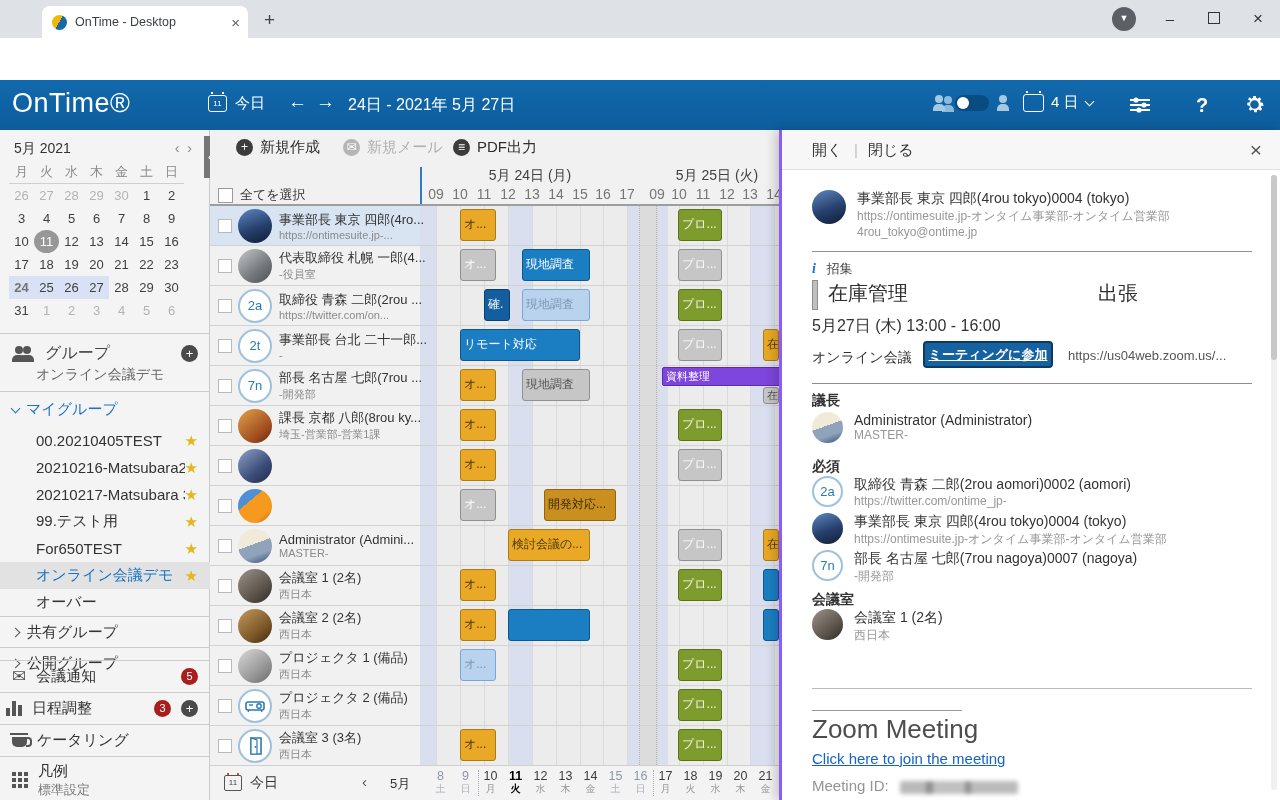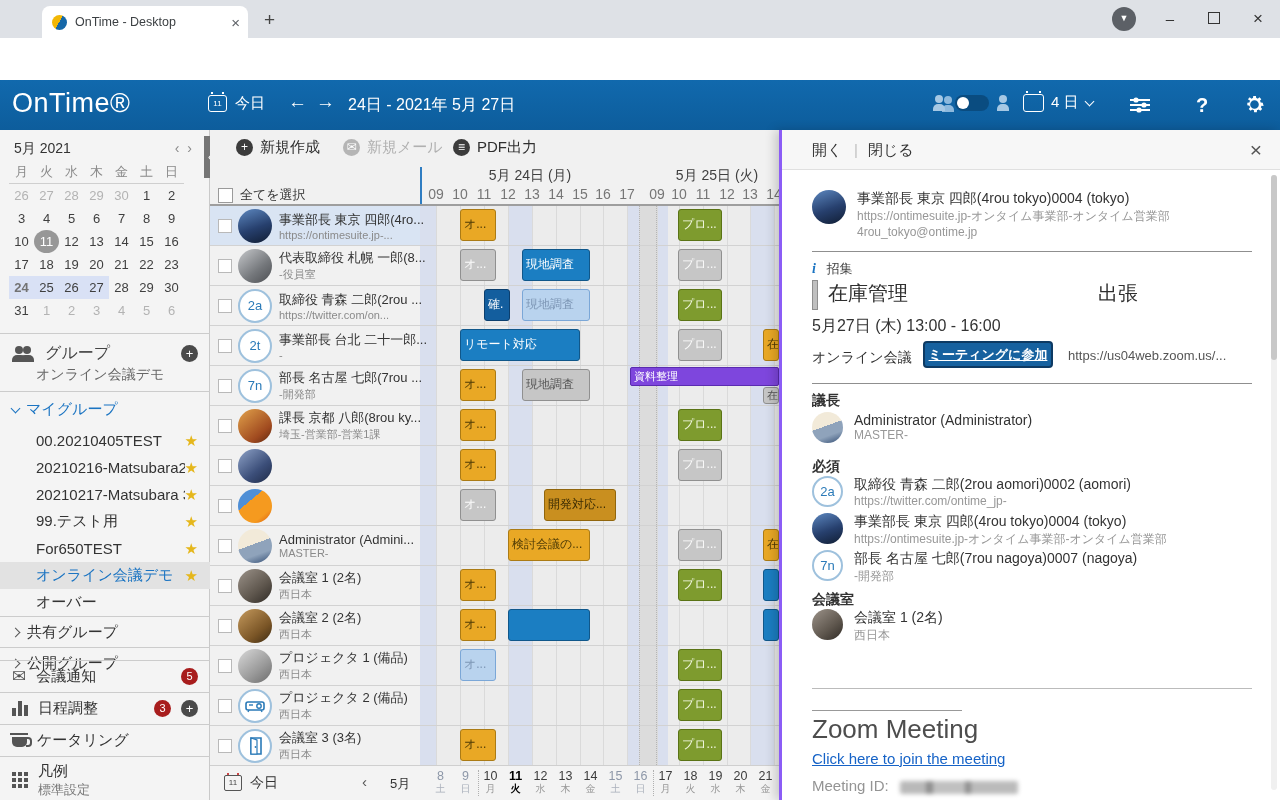--- a/index.html
+++ b/index.html
@@ -157,21 +157,21 @@
   .bk.half-t{top:1px;height:19px;line-height:16px;font-size:11px;border-radius:2px;}
   .bk.half-b{top:21px;height:17px;line-height:14px;font-size:11px;}
   .bk-or{background:#e9a825;border-color:#ab7b15;color:#4d3a05;}
   .bk-ord{background:#c98f1f;border-color:#91660d;color:#3b2c03;}
   .bk-gy{background:#c6c6c6;border-color:#909090;color:#fbfbfb;}
   .bk-gyd{background:#c6c6c6;border-color:#909090;color:#555;}
   .bk-bl{background:#1b7ec2;border-color:#10578a;color:#fff;}
   .bk-bld{background:#135e9e;border-color:#0c3f6e;color:#fff;}
   .bk-pb{background:#b9d3ee;border-color:#7ba7d7;color:#7d96b5;}
   .bk-gr{background:#7e9b2e;border-color:#5a7315;color:#f2f7e2;}
-  .bk-pu{background:#7e46dd;border-color:#5a2bb0;color:#fff;}
+  .bk-pu{background:#7e46dd;border-color:#5a2bb0;color:#fff;margin-left:32px;}
 
   #bottombar{left:210px;top:765px;width:569px;height:35px;background:#f3f3f3;border-top:1px solid #cfcfcf;box-sizing:border-box;}
   .bcal{width:16px;height:14px;border:1.6px solid #555;border-radius:2px;position:relative;
        font-size:8px;color:#444;text-align:center;line-height:13px;}
   .bcal:before{content:"";position:absolute;left:2px;right:2px;top:-3px;height:2px;
        border-left:2px solid #c44;border-right:2px solid #c44;}
   #bb-today{position:absolute;left:14px;top:8px;display:flex;align-items:center;gap:8px;font-size:14px;color:#333;}
   #bb-prev{position:absolute;left:152px;top:7px;font-size:15px;color:#555;}
   #bb-month{position:absolute;left:180px;top:9px;font-size:13px;color:#333;}
   .bdate{position:absolute;top:3px;width:25px;text-align:center;}
@@ -421,21 +421,21 @@
         <div class="sideact" style="height: 31px;">
           <span class="envico">✉</span>
           <span>
             <div>会議通知</div>
           </span>
           <span style="flex: 1 1 0%;"></span>
           <span class="badge">5</span>
         </div>
       </div>
       <div class="sec" style="top: 562px;">
-        <div class="sideact" style="height: 31px;">
+        <div class="sideact" style="height: 31px; padding-left: 6px;">
           <span class="barsico">
             <i style="height: 8px;"></i>
             <i style="height: 15px;"></i>
             <i style="height: 11px;"></i>
           </span>
           <span>
             <div>日程調整</div>
           </span>
           <span style="flex: 1 1 0%;"></span>
           <span class="badge">3</span>
@@ -543,21 +543,21 @@
       <div class="tl">
         <div class="bk bk-or" style="left: 40px; width: 36px;">オ...</div>
         <div class="bk bk-gr" style="left: 258px; width: 44px;">プロ...</div>
       </div>
     </div>
     <div class="row" style="top: 40px;">
       <div class="namecell">
         <span class="cb"></span>
         <span class="av g-sapporo"></span>
         <div class="ntext">
-          <div class="l1">代表取締役 札幌 一郎(8...</div>
+          <div class="l1">代表取締役 札幌 一郎(4...</div>
           <div class="l2">-役員室</div>
         </div>
       </div>
       <div class="tl">
         <div class="bk bk-gy" style="left: 40px; width: 36px;">オ...</div>
         <div class="bk bk-bl" style="left: 102px; width: 68px;">現地調査</div>
         <div class="bk bk-gy" style="left: 258px; width: 44px;">プロ...</div>
       </div>
     </div>
     <div class="row" style="top: 80px;">

